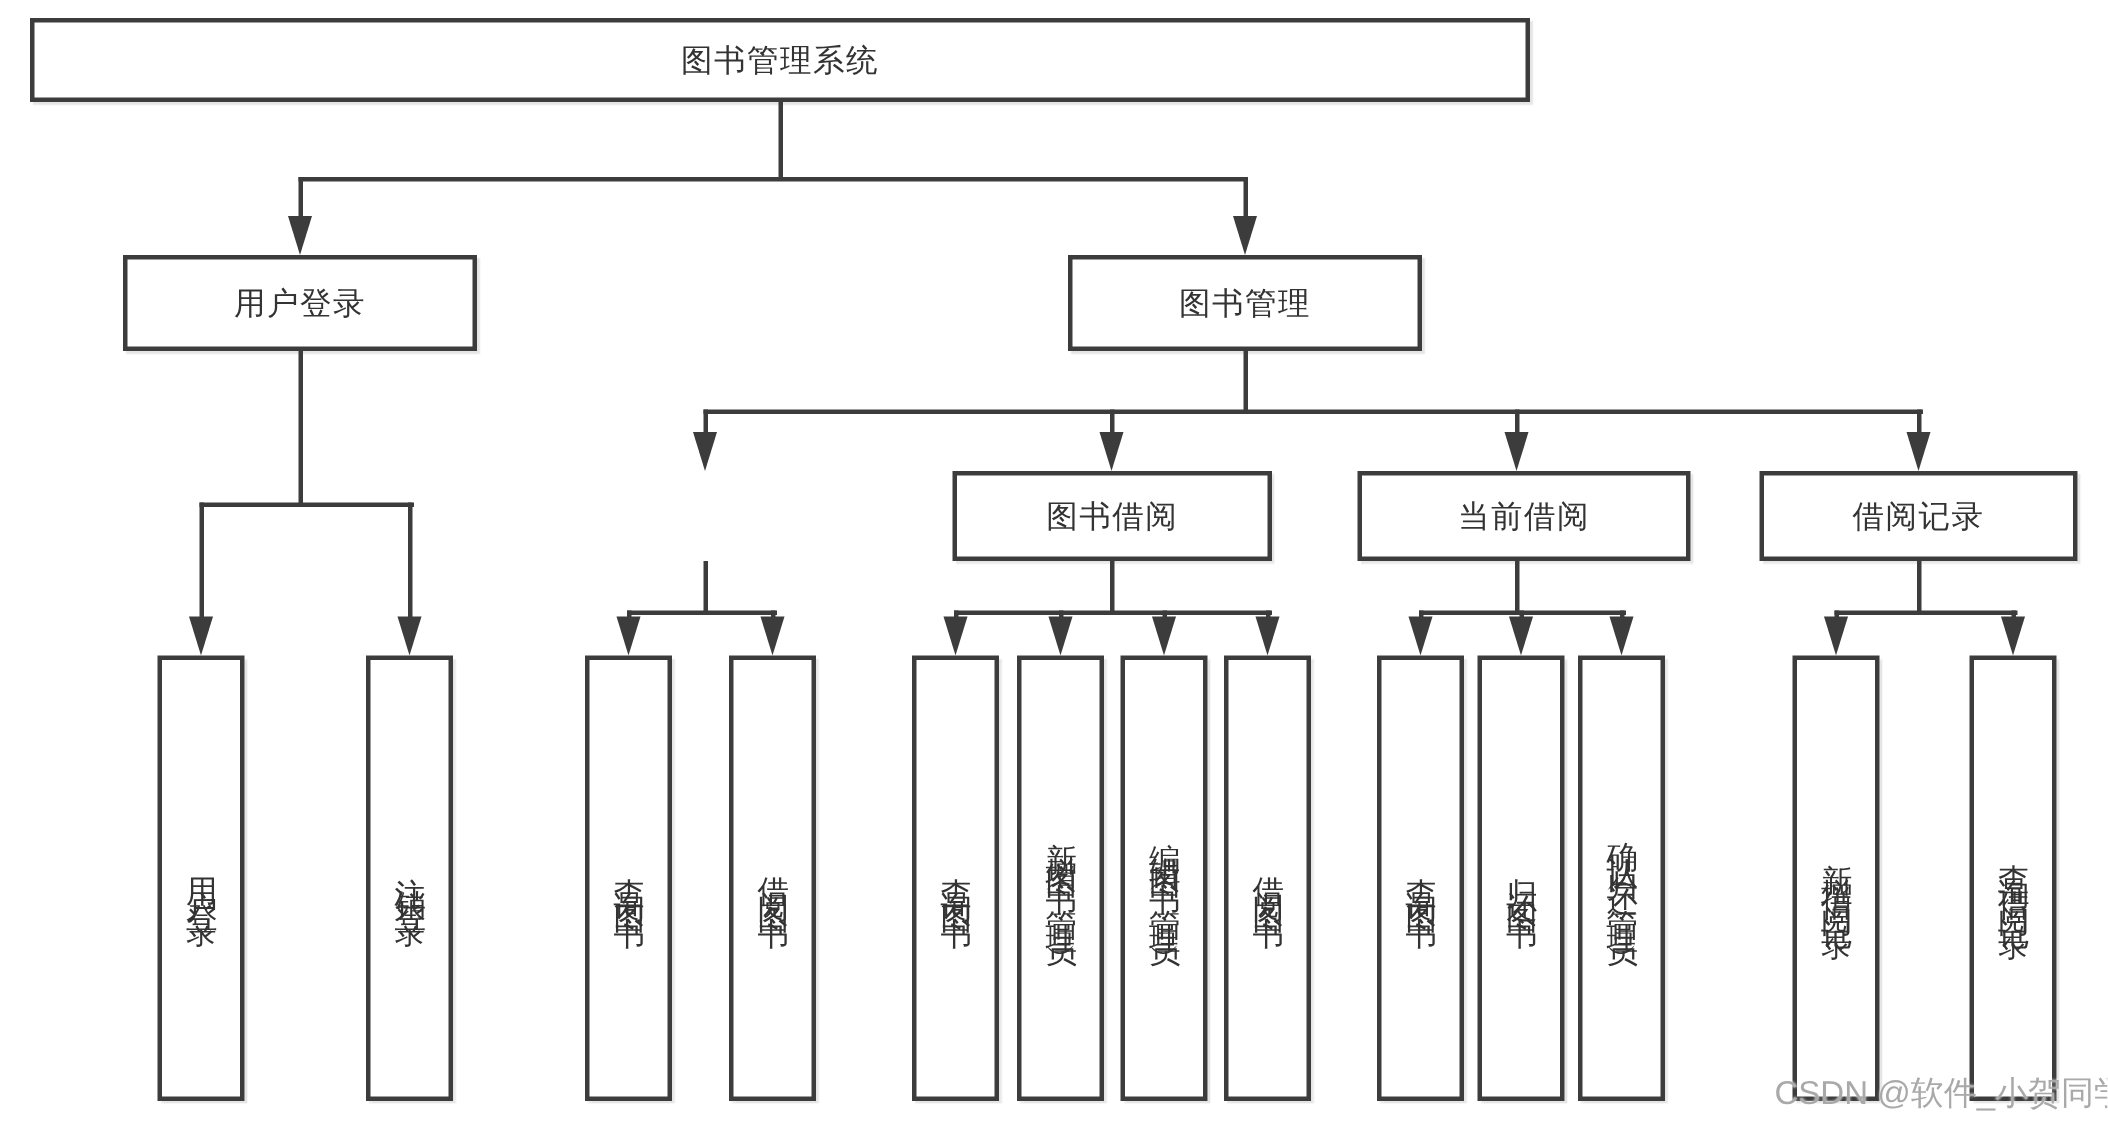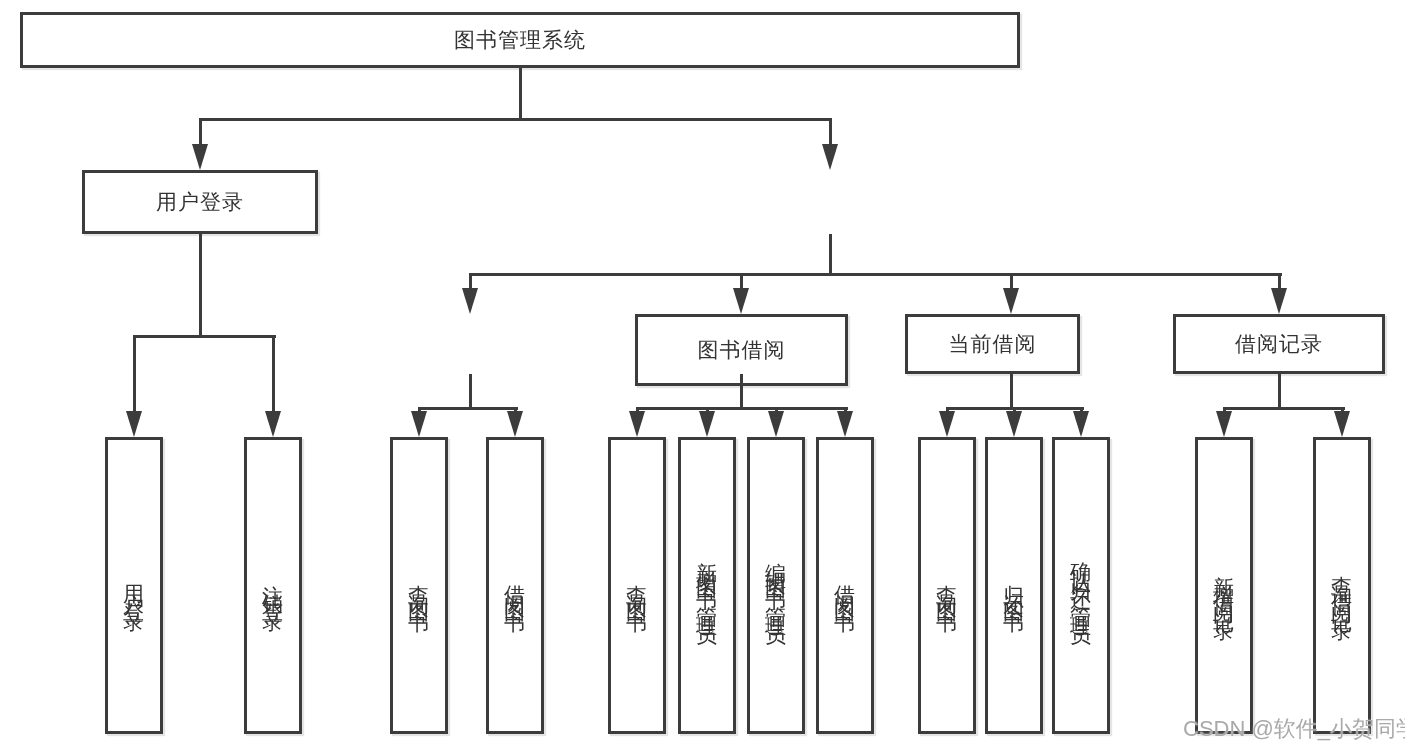--- a/index.html
+++ b/index.html
@@ -71,27 +71,30 @@
 <div class="stage">
 
   <div class="node" style="left:20px;top:12px;width:1000px;height:56px;">
     <span>图书管理系统</span>
   </div>
 
   <div class="node" style="left:82px;top:170px;width:236px;height:64px;">
     <span>用户登录</span>
   </div>
 
-
-
-  <div class="node" style="left:635px;top:314px;width:213px;height:72px;">
+  <div class="node" style="left:712px;top:170px;width:236px;height:64px;">
+    <span>图书管理</span>
+  </div>
+
+
+  <div class="node" style="left:635px;top:314px;width:213px;height:60px;">
     <span>图书借阅</span>
   </div>
 
-  <div class="node" style="left:905px;top:314px;width:175px;height:60px;">
+  <div class="node" style="left:905px;top:314px;width:222px;height:60px;">
     <span>当前借阅</span>
   </div>
 
   <div class="node" style="left:1173px;top:314px;width:212px;height:60px;">
     <span>借阅记录</span>
   </div>
 
   <div class="node leaf" style="left:105px;">
     <span class="vtext">用户登录</span>
   </div>

